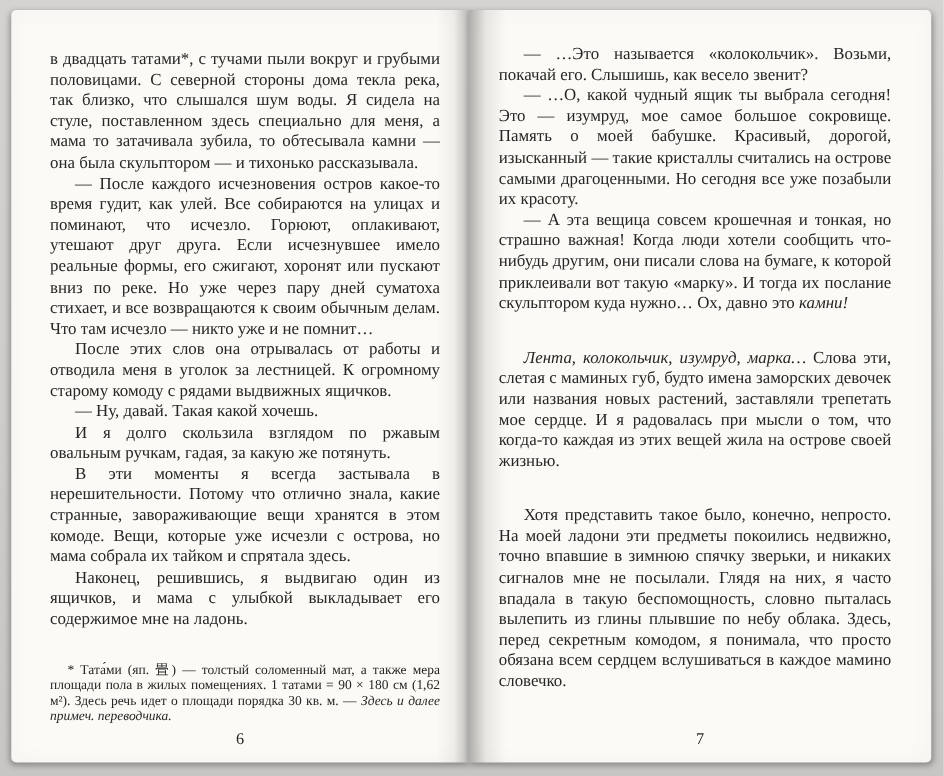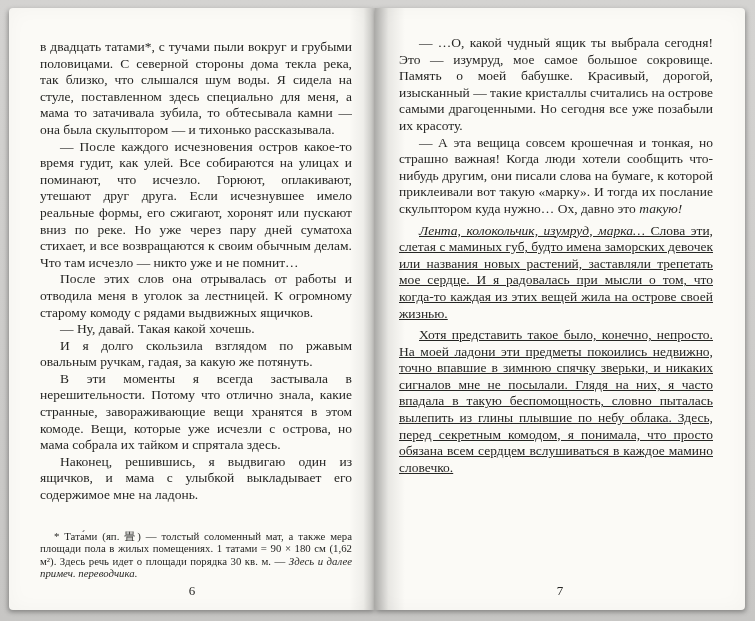--- a/index.html
+++ b/index.html
@@ -52,21 +52,21 @@
     font-size: 13.5px;
     line-height: 16.6px;
     color: #262624;
     overflow: hidden;
     hyphens: auto;
   }
   .page-left .page-content { left: 31px; right: 23px; top: 31px; height: 501px; }
   .page-right .page-content { left: 24px; right: 32px; top: 27px; height: 550px; }
   .page-content p { text-align: justify; }
   p.indent { text-indent: 20px; }
-  p.gap-before { margin-top: 5px; text-decoration: underline; }
+  p.gap-before { margin-top: 27px; }
   em { font-style: italic; }
   .footnote {
     position: absolute;
     left: 31px; right: 23px; bottom: 30px;
     font-size: 10.8px;
     line-height: 12.6px;
     text-align: justify;
     color: #262624;
     hyphens: auto;
   }
@@ -95,21 +95,22 @@
         <p class="indent"><span>Наконец, решившись, я выдвигаю один из ящичков, и мама с улыбкой выкладывает его содержимое мне на ладонь.</span></p>
       </div>
     <div class="footnote">
         <p class="indent"><span>* Тата́ми (яп. 畳) — толстый соломенный мат, а также мера площади пола в жилых помещениях. 1 татами = 90 × 180 см (1,62 м²). Здесь речь идет о площади порядка 30 кв. м. — </span><em>Здесь и далее примеч. переводчика.</em></p>
       </div>
     <div class="page-number">6</div>
   </div>
 
   <div class="page page-right">
     <div class="page-content">
+        <p class="indent"><span>— …Это называется «колокольчик». Возьми, покачай его. Слышишь, как весело звенит?</span></p>
         <p class="indent"><span>— …О, какой чудный ящик ты выбрала сегодня! Это — изумруд, мое самое большое сокровище. Память о моей бабушке. Красивый, дорогой, изысканный — такие кристаллы считались на острове самыми драгоценными. Но сегодня все уже позабыли их красоту.</span></p>
-        <p class="indent"><span>— А эта вещица совсем крошечная и тонкая, но страшно важная! Когда люди хотели сообщить что-нибудь другим, они писали слова на бумаге, к которой приклеивали вот такую «марку». И тогда их послание скульптором куда нужно… Ох, давно это </span><em>такую!</em></p>
+        <p class="indent"><span>— А эта вещица совсем крошечная и тонкая, но страшно важная! Когда люди хотели сообщить что-нибудь другим, они писали слова на бумаге, к которой приклеивали вот такую «марку». И тогда их послание скульптором куда нужно… Ох, давно это </span><em>камни!</em></p>
         <p class="indent gap-before"><em>Лента, колокольчик, изумруд, марка…</em><span> Слова эти, слетая с маминых губ, будто имена заморских девочек или названия новых растений, заставляли трепетать мое сердце. И я радовалась при мысли о том, что когда-то каждая из этих вещей жила на острове своей жизнью.</span></p>
         <p class="indent gap-before"><span>Хотя представить такое было, конечно, непросто. На моей ладони эти предметы покоились недвижно, точно впавшие в зимнюю спячку зверьки, и никаких сигналов мне не посылали. Глядя на них, я часто впадала в такую беспомощность, словно пыталась вылепить из глины плывшие по небу облака. Здесь, перед секретным комодом, я понимала, что просто обязана всем сердцем вслушиваться в каждое мамино словечко.</span></p>
       </div>
     <div class="page-number">7</div>
   </div>
 
 </div>
 
 </body></html>

